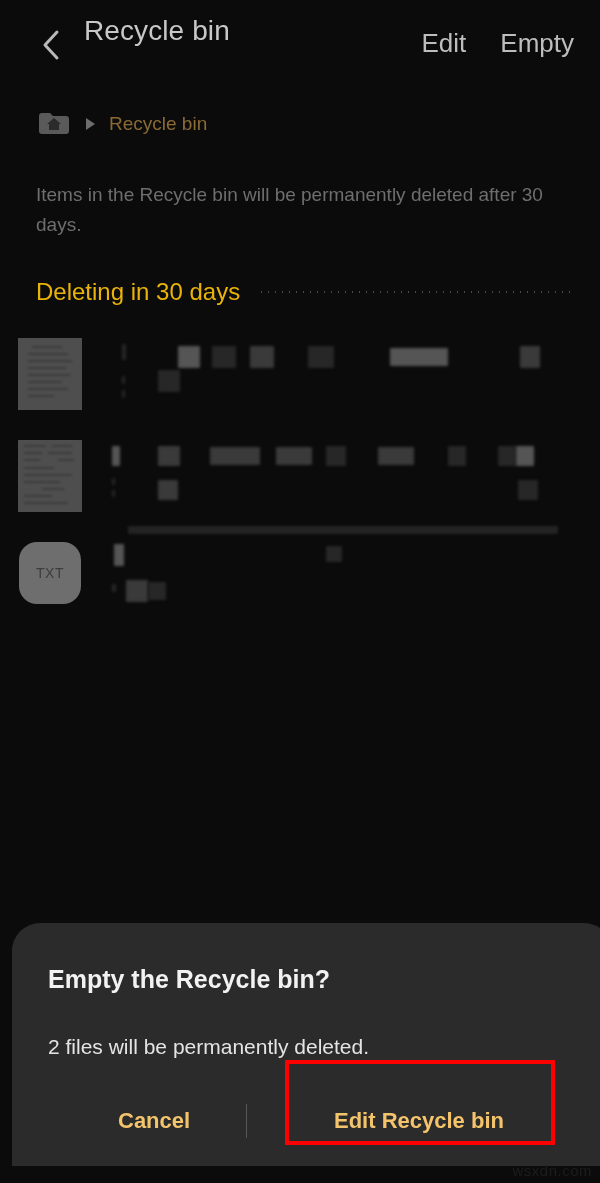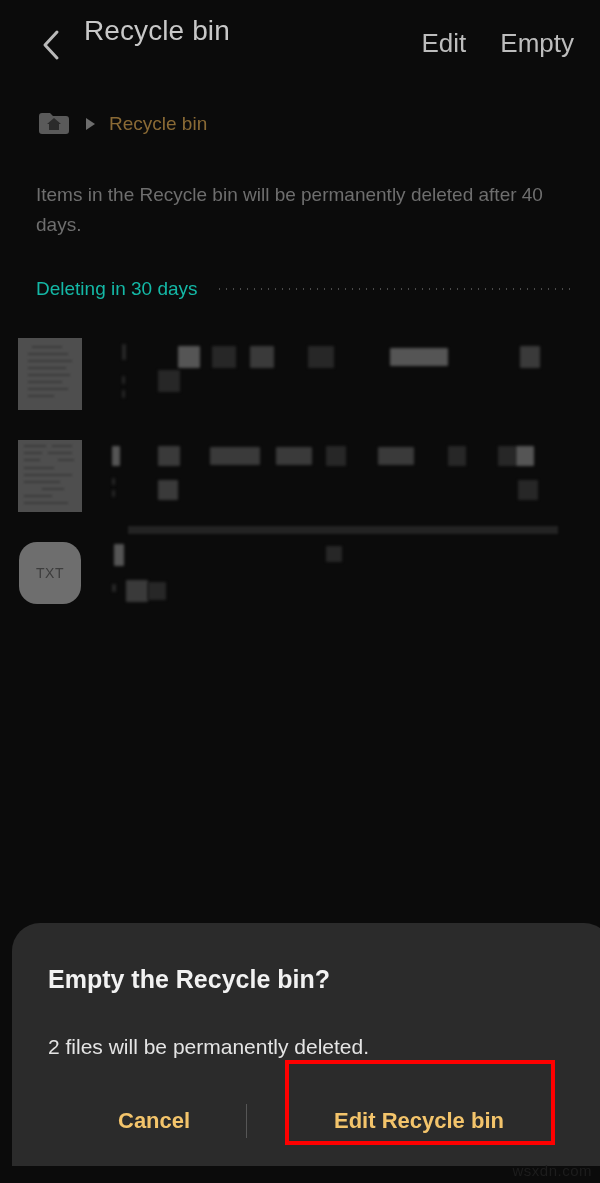--- a/index.html
+++ b/index.html
@@ -105,22 +105,22 @@
   
   .section-head {
     position: absolute;
     top: 278px; left: 36px;
     width: 535px;
     display: flex;
     align-items: center;
     gap: 18px;
   }
   .section-label {
-    font-size: 19px;
-    color: #14b8a6;
+    font-size: 24px;
+    color: #eab308;
     white-space: nowrap;
   }
   .section-dots {
     flex: 1;
     height: 2px;
     background-image: radial-gradient(circle, #4a4a4a 0.9px, transparent 1px);
     background-size: 7px 2px;
     background-repeat: repeat-x;
   }
 
@@ -292,21 +292,21 @@
     <div class="crumb-home">
       <svg width="34" height="28" viewBox="0 0 34 28">
         <path d="M2 6 a3 3 0 0 1 3-3 h8 l3 3 h13 a3 3 0 0 1 3 3 v12 a3 3 0 0 1 -3 3 h-24 a3 3 0 0 1 -3 -3 z" fill="#5a5a5a"></path>
         <path d="M17 8 L24 14 h-2 v6 h-10 v-6 h-2 z" fill="#2b2b2b"></path>
       </svg>
     </div>
     <div class="crumb-sep"></div>
     <div class="crumb-label">Recycle bin</div>
   </div>
 
-  <div class="notice">Items in the Recycle bin will be permanently deleted after 40 days.</div>
+  <div class="notice">Items in the Recycle bin will be permanently deleted after 30 days.</div>
 
   <div class="section-head">
     <div class="section-label">Deleting in 30 days</div>
     <div class="section-dots"></div>
   </div>
 
   <div class="file-list">
 
     <div class="file-row">
       <div class="thumb-wrap">

